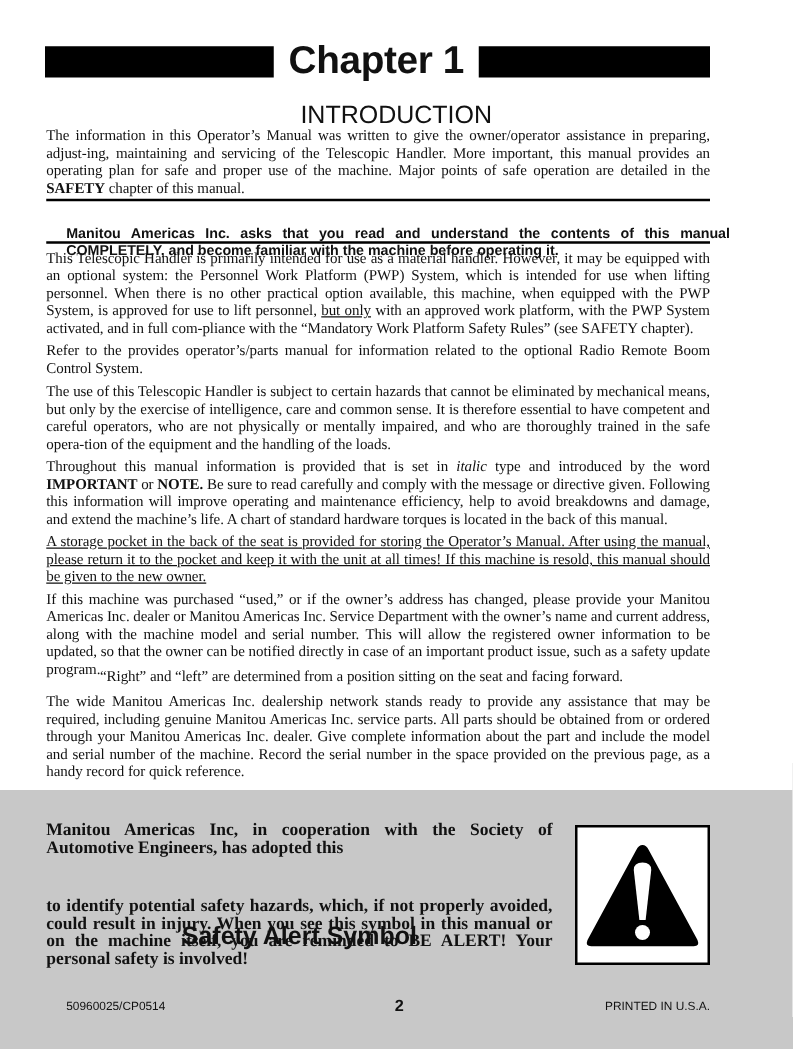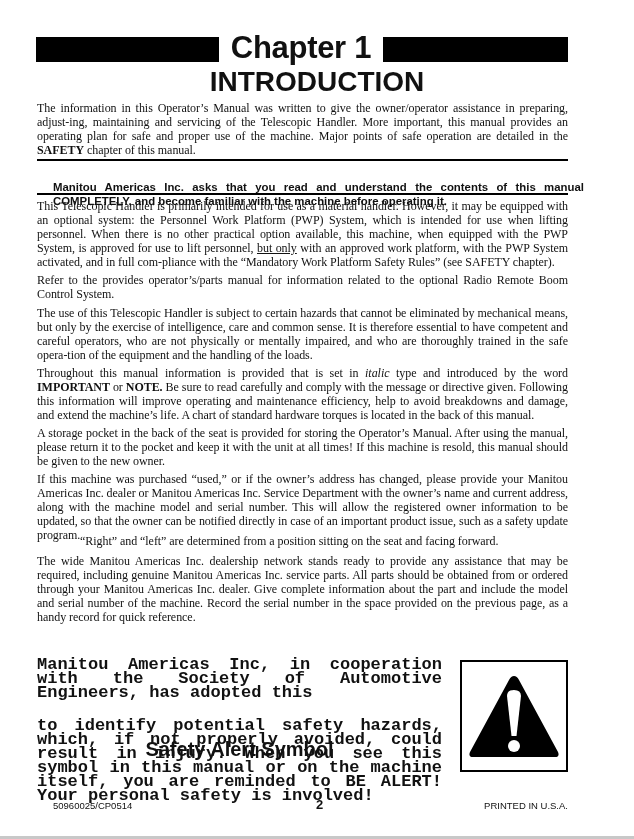--- a/index.html
+++ b/index.html
@@ -4,59 +4,59 @@
 <style>
   html, body { margin: 0; padding: 0; }
   body {
     width: 634px; height: 839px; overflow: hidden;
     background: #c8c8c8;
     font-family: "Liberation Serif", serif;
     color: #111;
   }
   .page {
     position: absolute; left: 0; top: 0;
-    width: 634px; height: 836px;
+    width: 634px; height: 632px;
     background: #ffffff;
   }
 
   .chapter-row {
     position: absolute; left: 36px; top: 33px; width: 532px; height: 32px;
   }
   .bar { position: absolute; top: 4px; height: 25px; background: #000; }
   .bar.left { left: 0; width: 183px; }
   .bar.right { left: 347px; width: 185px; }
   .chapter-title {
     position: absolute; left: 183px; width: 164px; top: -2px;
     text-align: center;
     font-family: "Liberation Sans", sans-serif; font-weight: bold;
     font-size: 31px; line-height: 34px; letter-spacing: -0.3px;
   }
   .intro-title {
-    position: absolute; left: 0; width: 634px; top: 70px;
+    position: absolute; left: 0; width: 634px; top: 80px;
     text-align: center;
-    font-family: "Liberation Sans", sans-serif; font-weight: bold;
-    font-size: 28px; line-height: 24px;
+    font-family: "Liberation Sans", sans-serif; font-weight: normal;
+    font-size: 20px; line-height: 24px;
   }
 
   p.body {
     position: absolute; left: 37px; width: 531px; margin: 0;
     font-size: 12px; line-height: 14.1px; text-align: justify;
     letter-spacing: -0.05px;
   }
   .rule { position: absolute; left: 37px; width: 531px; height: 2px; background: #000; }
   .callout {
     position: absolute; left: 37px; width: 531px; margin: 16px;
     font-family: "Liberation Sans", sans-serif; font-weight: bold;
     font-size: 11.4px; line-height: 14px; text-align: justify;
     text-align-last: left;
   }
   .sas-intro, .sas-body {
     position: absolute; left: 37px; width: 405px; margin: 0;
-    font-family: Liberation Mono, monospace; font-weight: bold;
-    font-size: 17px; line-height: 14px; text-align: justify;
+    font-family: Liberation Serif, serif; font-weight: bold;
+    font-size: 14px; line-height: 14px; text-align: justify;
   }
   .sas-title {
     position: absolute; left: 37px; width: 405px; top: 689px;
     text-align: center;
     font-family: "Liberation Sans", sans-serif; font-weight: bold;
     font-size: 20px; line-height: 24px; margin-top: 48px;
   }
   .symbol-box {
     position: absolute; left: 460px; top: 660px; width: 104px; height: 108px;
     border: 2px solid #000; background: #fff;
@@ -88,21 +88,21 @@
   <div class="rule" style="top:193px;"></div>
 
   <p class="body" style="top:199px;"><span>This Telescopic Handler is primarily intended for use as a material handler. However, it may be equipped with an optional system: the Personnel Work Platform (PWP) System, which is intended for use when lifting personnel. When there is no other practical option available, this machine, when equipped with the PWP System, is approved for use to lift personnel, </span><u>but only</u><span> with an approved work platform, with the PWP System activated, and in full com-pliance with the “Mandatory Work Platform Safety Rules” (see SAFETY chapter).</span></p>
 
   <p class="body" style="top:273px;">Refer to the provides operator’s/parts manual for information related to the optional Radio Remote Boom Control System.</p>
 
   <p class="body" style="top:306px;">The use of this Telescopic Handler is subject to certain hazards that cannot be eliminated by mechanical means, but only by the exercise of intelligence, care and common sense. It is therefore essential to have competent and careful operators, who are not physically or mentally impaired, and who are thoroughly trained in the safe opera-tion of the equipment and the handling of the loads.</p>
 
   <p class="body" style="top:366px;"><span>Throughout this manual information is provided that is set in </span><i>italic</i><span> type and introduced by the word </span><b>IMPORTANT</b><span> or </span><b>NOTE.</b><span> Be sure to read carefully and comply with the message or directive given. Following this information will improve operating and maintenance efficiency, help to avoid breakdowns and damage, and extend the machine’s life. A chart of standard hardware torques is located in the back of this manual.</span></p>
 
-  <p class="body" style="top:426px;">A storage pocket in the back of the seat is provided for storing the Operator’s Manual. After using the manual, please return it to the pocket and keep it with the unit at all times! If this machine is resold, this manual should be given to the new owner.</p>
+  <p class="body" style="top:426px;text-decoration:underline;">A storage pocket in the back of the seat is provided for storing the Operator’s Manual. After using the manual, please return it to the pocket and keep it with the unit at all times! If this machine is resold, this manual should be given to the new owner.</p>
 
   <p class="body" style="top:472px;">If this machine was purchased “used,” or if the owner’s address has changed, please provide your Manitou Americas Inc. dealer or Manitou Americas Inc. Service Department with the owner’s name and current address, along with the machine model and serial number. This will allow the registered owner information to be updated, so that the owner can be notified directly in case of an important product issue, such as a safety update program.</p>
 
   <p class="body" style="top:534px;margin-left:43px;">“Right” and “left” are determined from a position sitting on the seat and facing forward.</p>
 
   <p class="body" style="top:554px;">The wide Manitou Americas Inc. dealership network stands ready to provide any assistance that may be required, including genuine Manitou Americas Inc. service parts. All parts should be obtained from or ordered through your Manitou Americas Inc. dealer. Give complete information about the part and include the model and serial number of the machine. Record the serial number in the space provided on the previous page, as a handy record for quick reference.</p>
 
 
   <p class="sas-intro" style="top:658px;">Manitou Americas Inc, in cooperation with the Society of Automotive Engineers, has adopted this</p>
   <div class="sas-title">Safety Alert Symbol</div>

